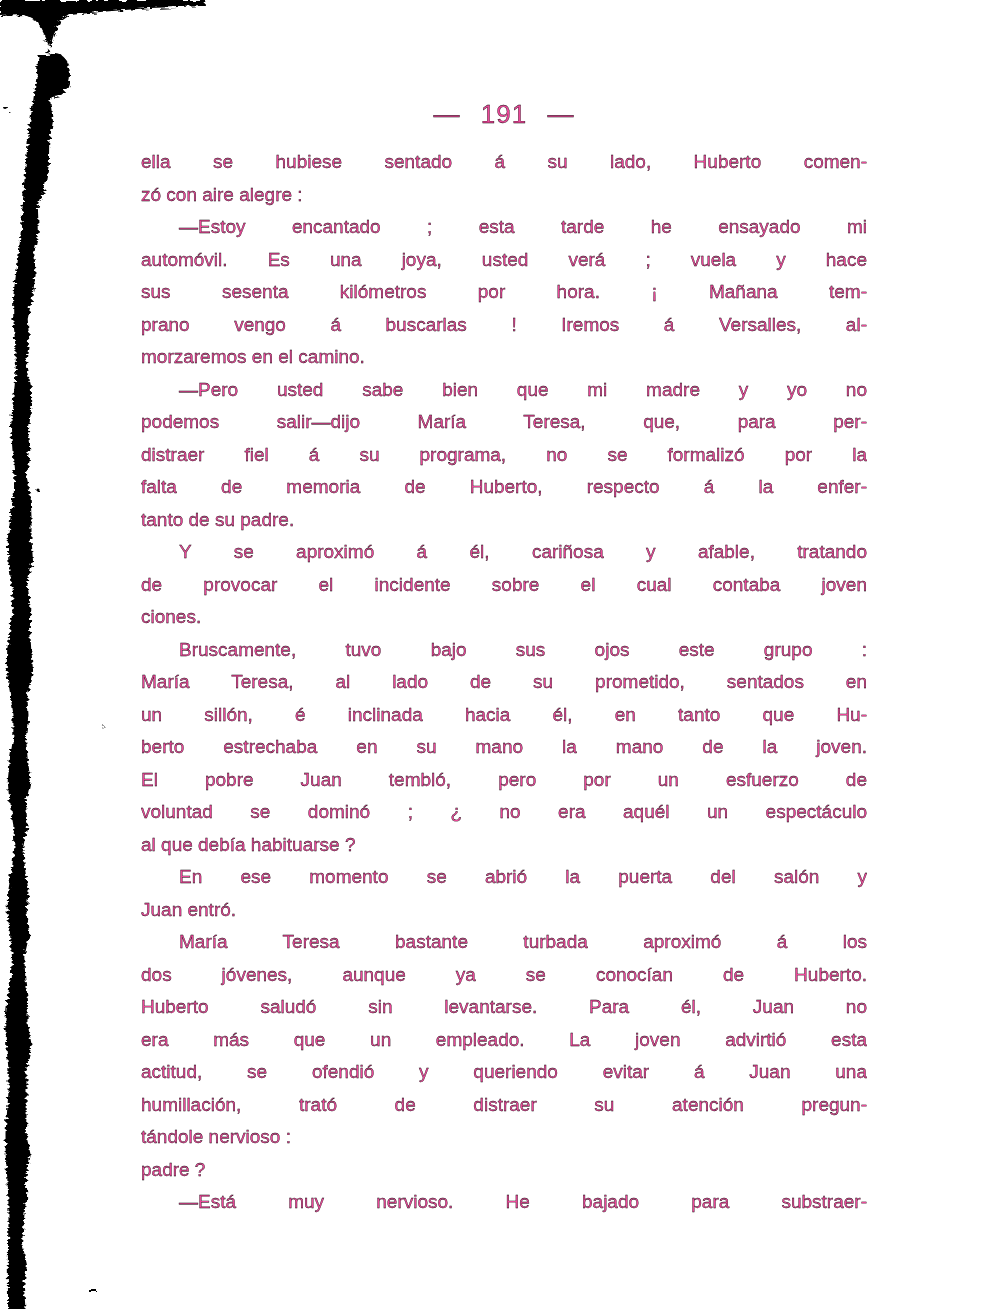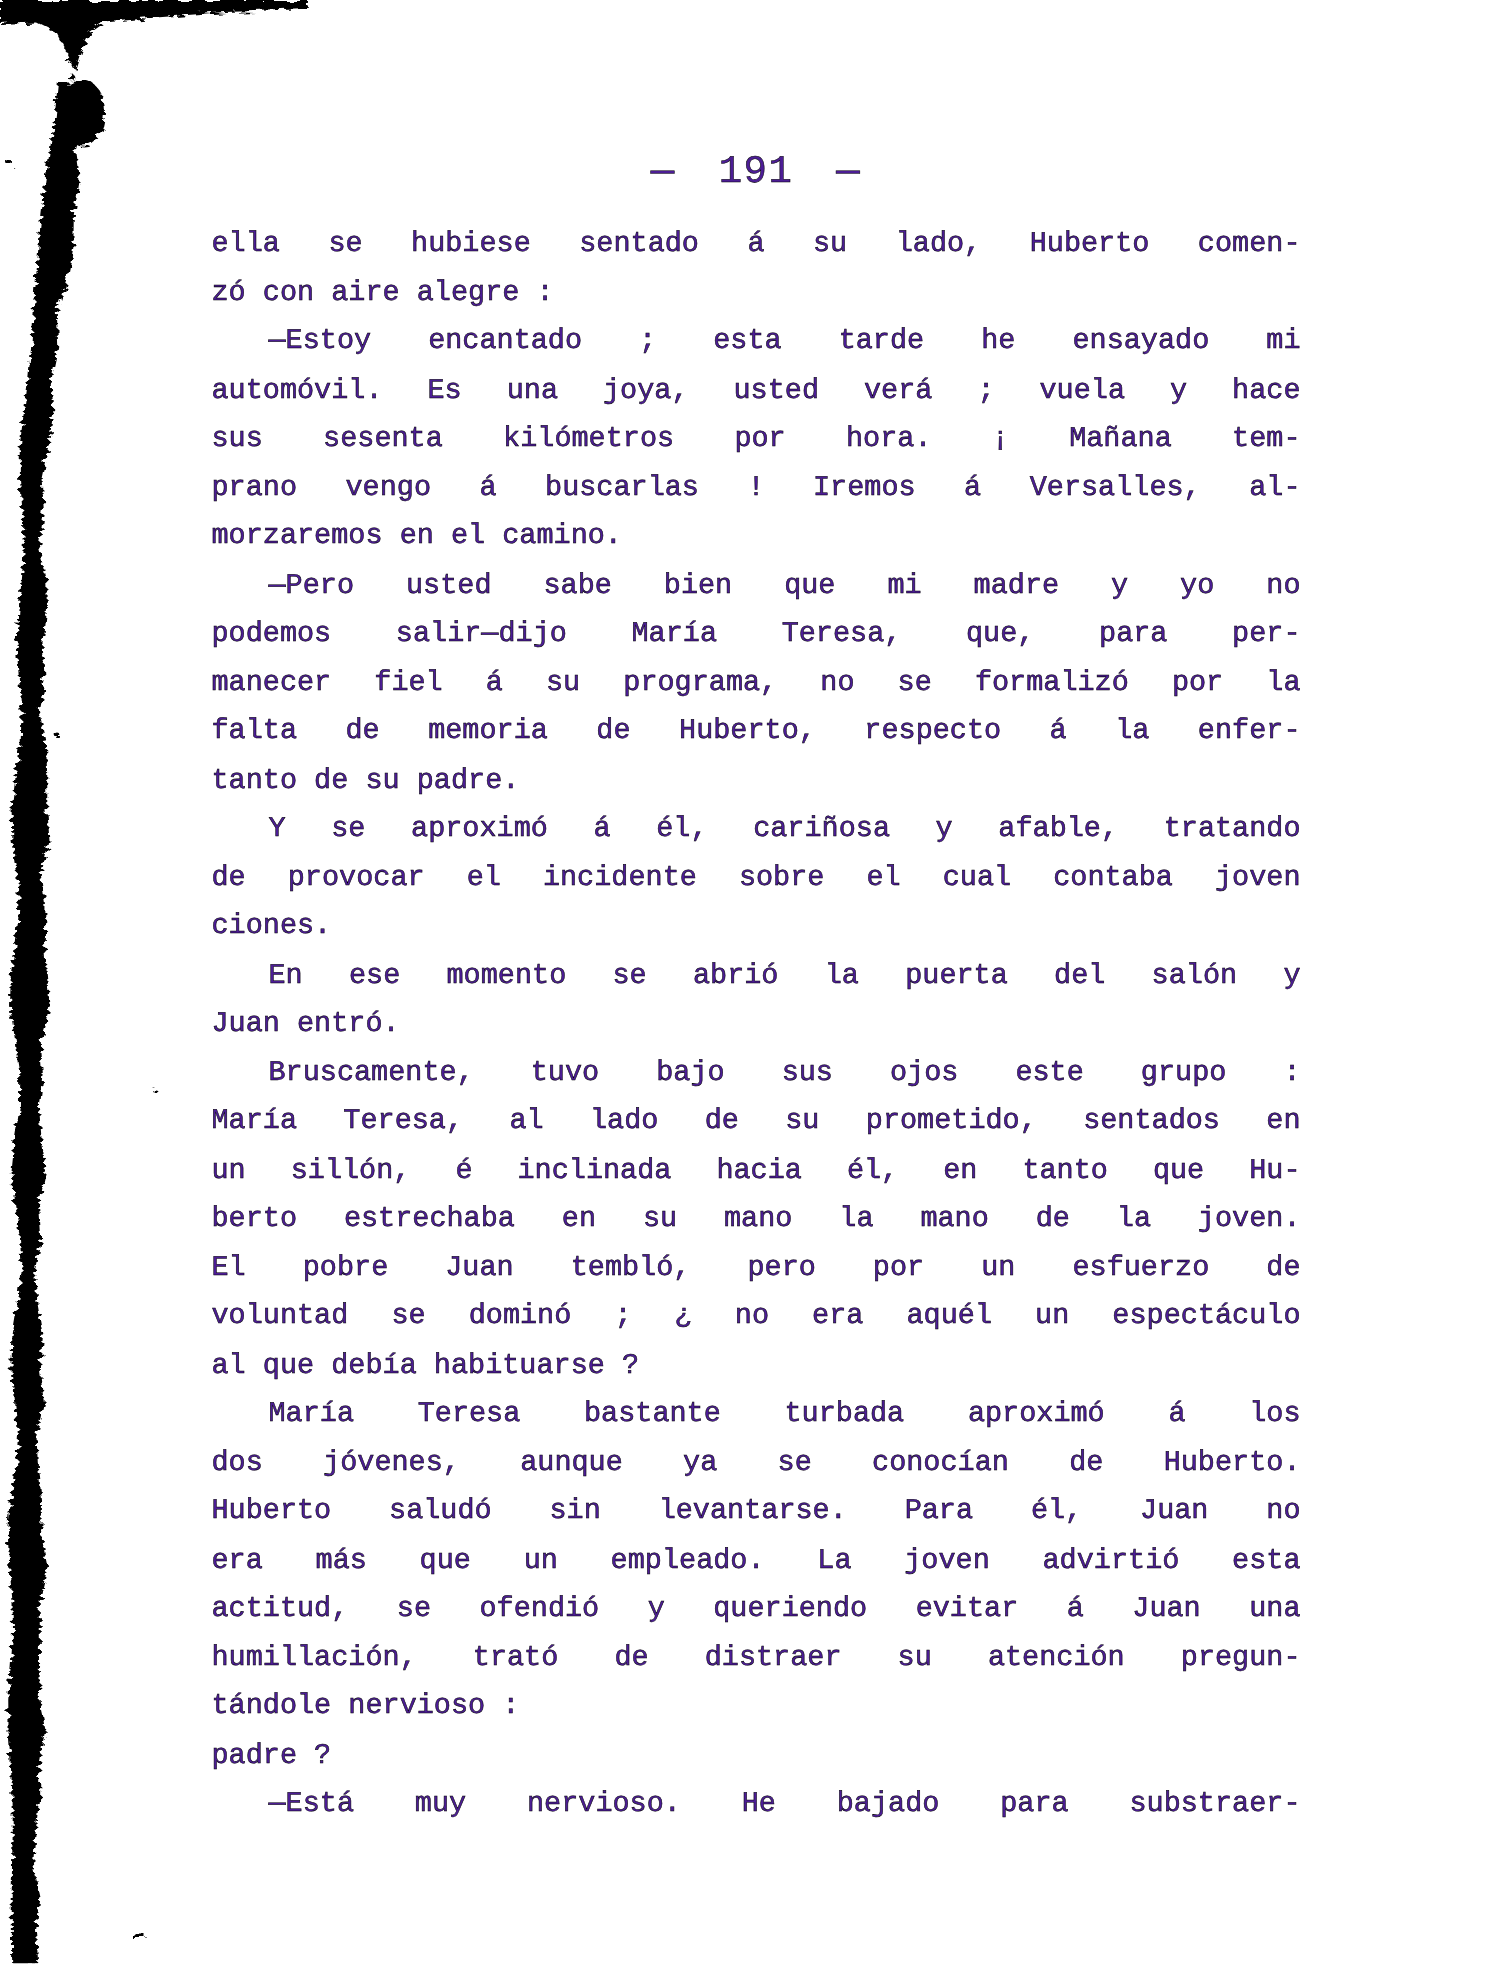--- a/index.html
+++ b/index.html
@@ -2,22 +2,22 @@
 <html><head>
 <meta charset="utf-8">
 <style>
   html, body { margin: 0; padding: 0; background: #ffffff; }
   .page {
     position: relative;
     width: 1000px;
     height: 1309px;
     background: #ffffff;
     overflow: hidden;
-    font-family: Liberation Mono, monospace;
-    color: #4c1d95;
+    font-family: Liberation Sans, sans-serif;
+    color: #ec4899;
   }
   .scan-artifact {
     position: absolute;
     left: 0; top: 0;
     pointer-events: none;
   }
   .pageno {
     position: absolute;
     top: 99px;
     left: 141px;
@@ -90,41 +90,41 @@
     <div class="para">
       <div class="ln in">—Estoy encantado ; esta tarde he ensayado mi</div>
       <div class="ln">automóvil. Es una joya, usted verá ; vuela y hace</div>
       <div class="ln">sus sesenta kilómetros por hora. ¡ Mañana tem-</div>
       <div class="ln">prano vengo á buscarlas ! Iremos á Versalles, al-</div>
       <div class="ln end">morzaremos en el camino.</div>
     </div>
     <div class="para">
       <div class="ln in">—Pero usted sabe bien que mi madre y yo no</div>
       <div class="ln">podemos salir—dijo María Teresa, que, para per-</div>
-      <div class="ln">manecer fiel á su programa, no se formalizó por la</div>
+      <div class="ln">distraer fiel á su programa, no se formalizó por la</div>
       <div class="ln">falta de memoria de Huberto, respecto á la enfer-</div>
       <div class="ln end">tanto de su padre.</div>
     </div>
     <div class="para">
       <div class="ln in">Y se aproximó á él, cariñosa y afable, tratando</div>
       <div class="ln">de provocar el incidente sobre el cual contaba joven</div>
       <div class="ln end">ciones.</div>
     </div>
     <div class="para">
-      <div class="ln in">En ese momento se abrió la puerta del salón y</div>
-      <div class="ln end">Juan entró.</div>
-    </div>
-    <div class="para">
       <div class="ln in">Bruscamente, tuvo bajo sus ojos este grupo :</div>
       <div class="ln">María Teresa, al lado de su prometido, sentados en</div>
       <div class="ln">un sillón, é inclinada hacia él, en tanto que Hu-</div>
       <div class="ln">berto estrechaba en su mano la mano de la joven.</div>
       <div class="ln">El pobre Juan tembló, pero por un esfuerzo de</div>
       <div class="ln">voluntad se dominó ; ¿ no era aquél un espectáculo</div>
       <div class="ln end">al que debía habituarse ?</div>
+    </div>
+    <div class="para">
+      <div class="ln in">En ese momento se abrió la puerta del salón y</div>
+      <div class="ln end">Juan entró.</div>
     </div>
     <div class="para">
       <div class="ln in">María Teresa bastante turbada aproximó á los</div>
       <div class="ln">dos jóvenes, aunque ya se conocían de Huberto.</div>
       <div class="ln">Huberto saludó sin levantarse. Para él, Juan no</div>
       <div class="ln">era más que un empleado. La joven advirtió esta</div>
       <div class="ln">actitud, se ofendió y queriendo evitar á Juan una</div>
       <div class="ln">humillación, trató de distraer su atención pregun-</div>
       <div class="ln end">tándole nervioso :</div>
     </div>

